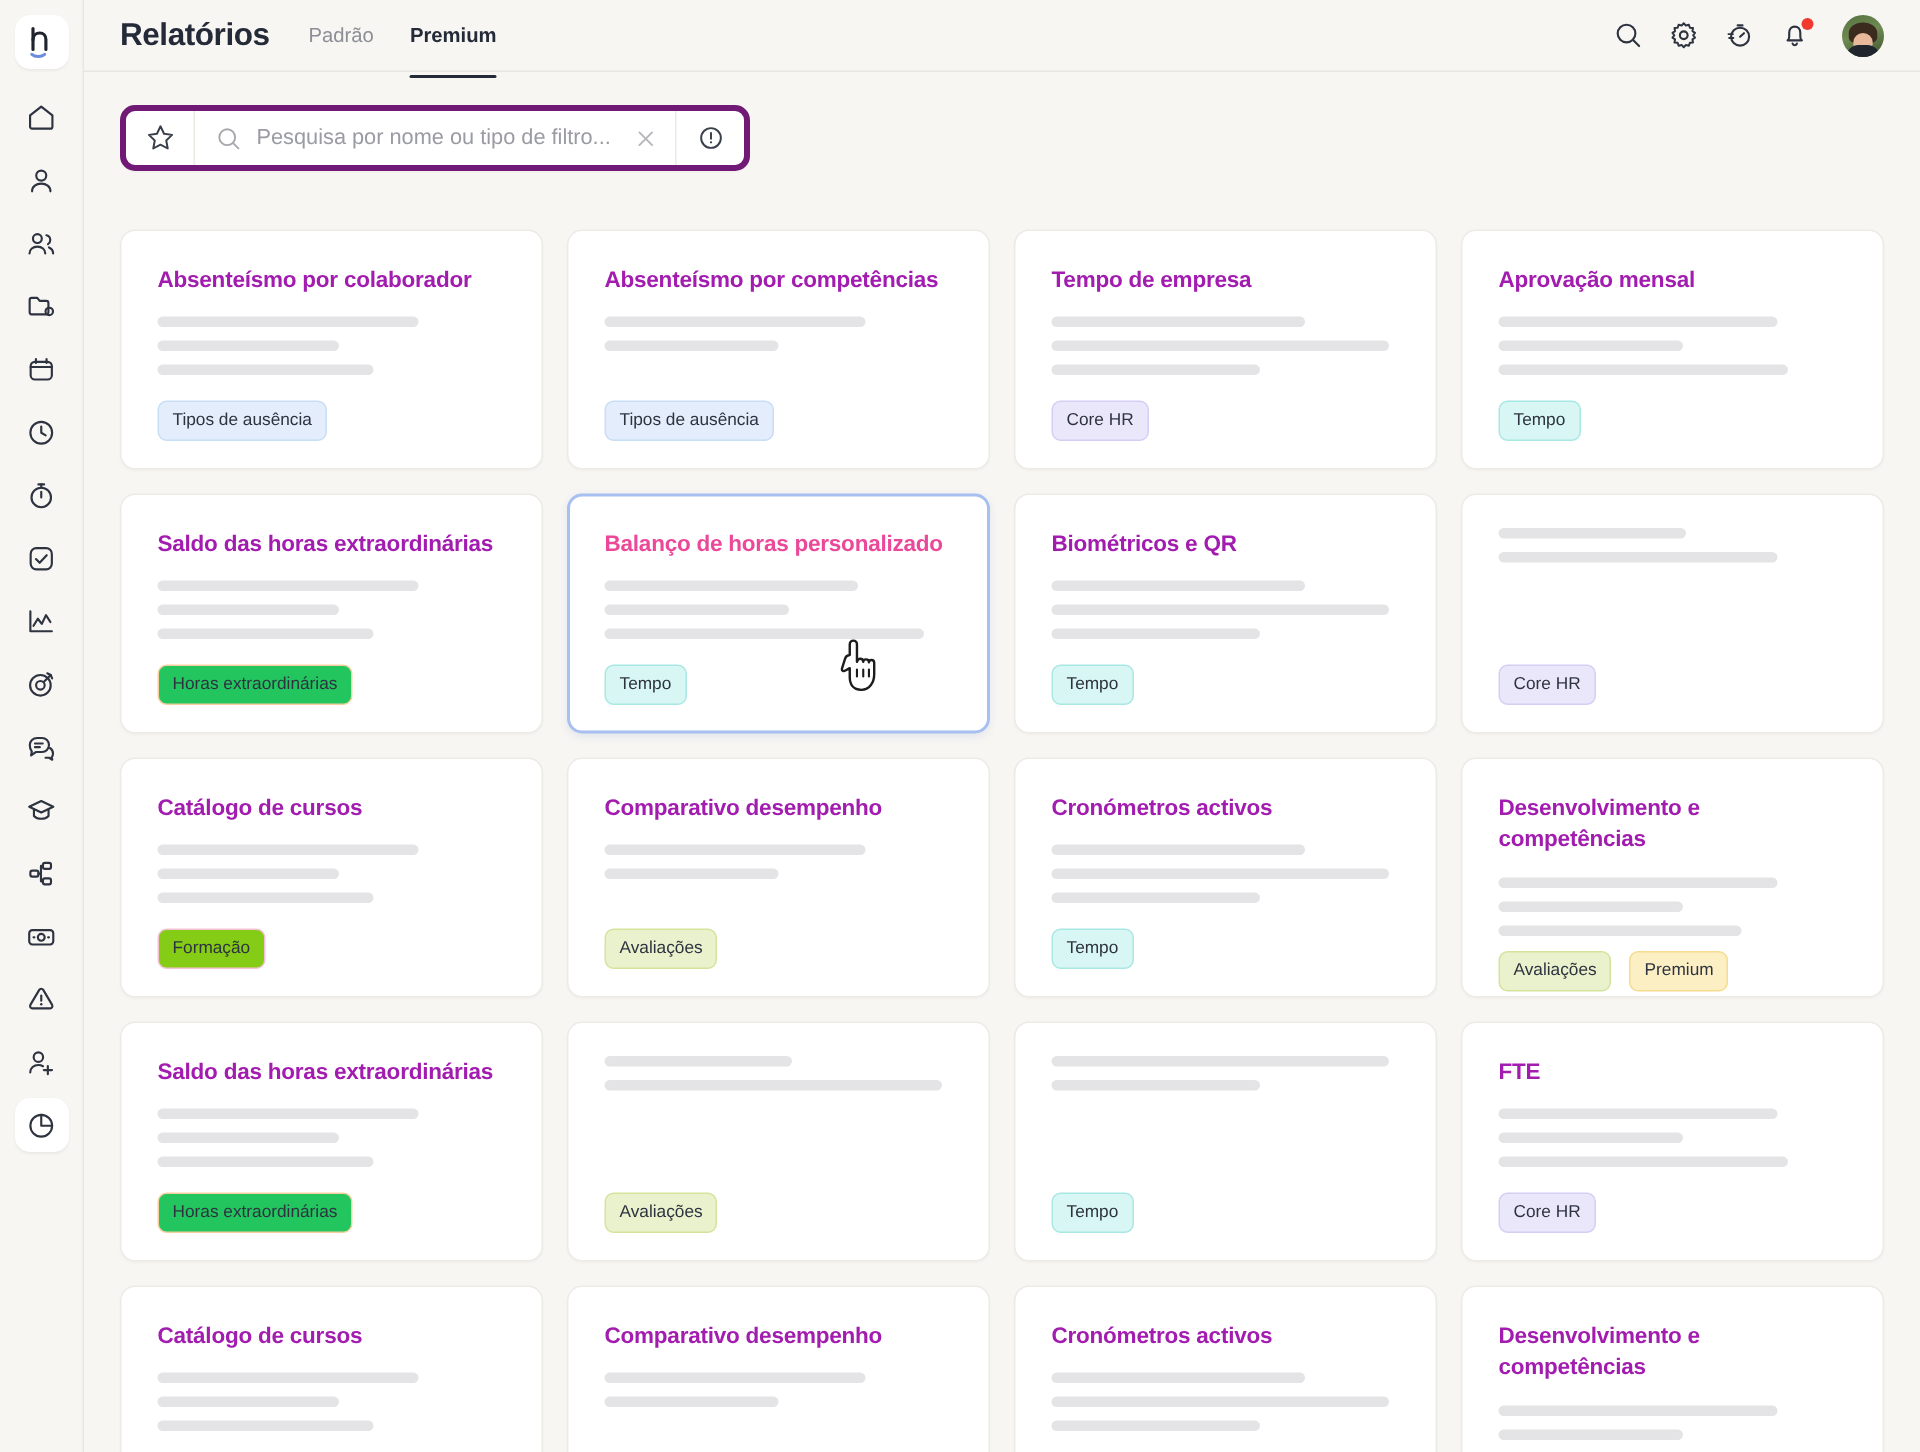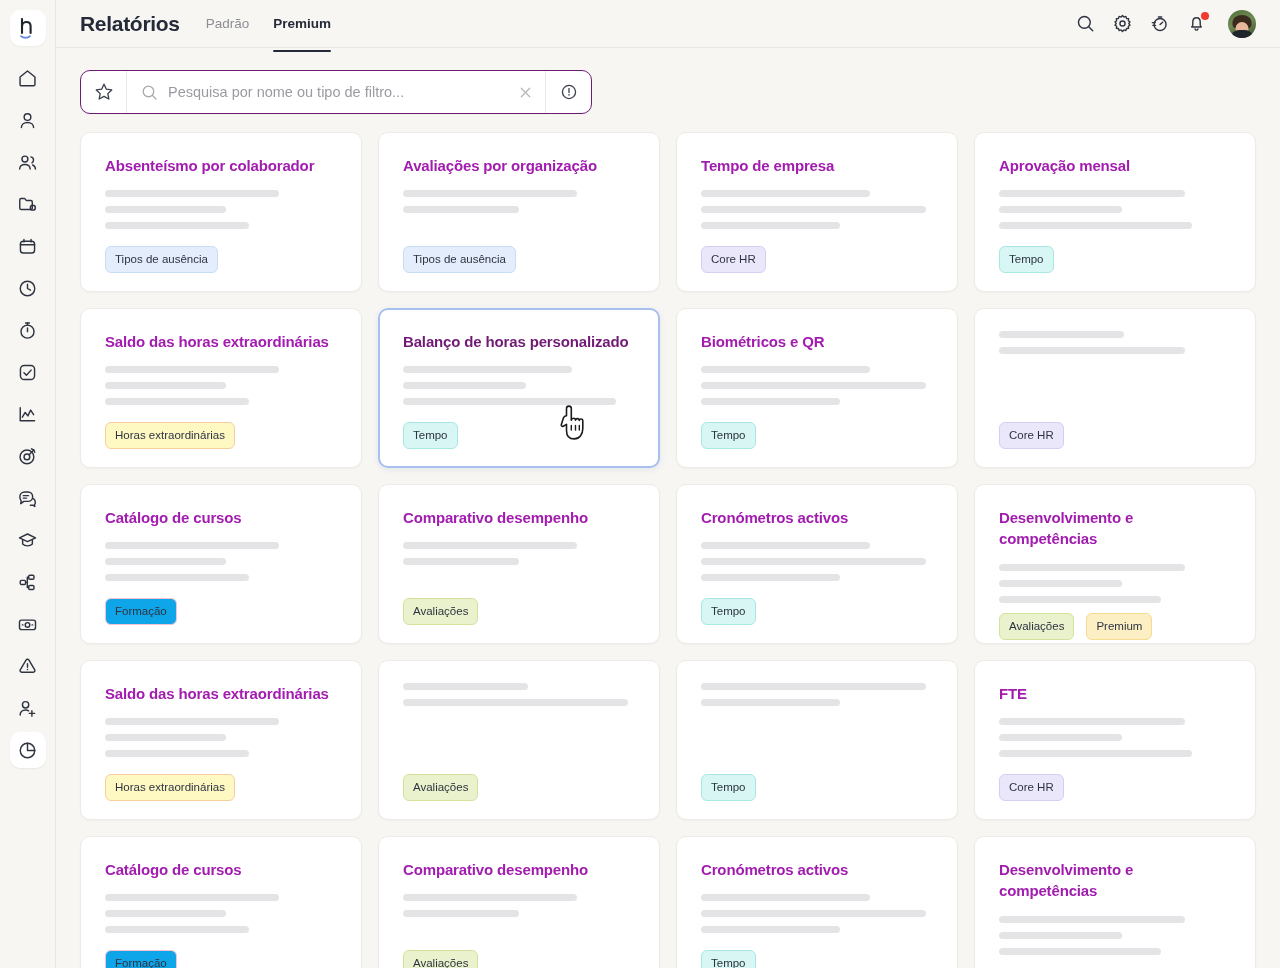--- a/index.html
+++ b/index.html
@@ -131,27 +131,27 @@
   .content {
     flex: 1;
     background: #f7f6f3;
     padding: 22px 24px 0 24px;
     overflow: hidden;
   }
 
   
   .searchbar {
     height: 44px;
-    width: 512px;
+    width: 420px;
     background: #ffffff;
-    border: 1px solid #701a75;
+    border: 4px solid #701a75;
     border-radius: 10px;
     display: flex;
     align-items: center;
-    margin-bottom: 18px;
+    margin-bottom: 39px;
     box-shadow: 0 1px 1px rgba(0,0,0,.02);
   }
   .sb-star {
     width: 46px; height: 100%;
     display: flex; align-items: center; justify-content: center;
     color: #3a3f4c;
     border-right: 1px solid #eceae5;
   }
   .sb-mid {
     flex: 1;
@@ -205,40 +205,40 @@
     box-shadow: 0 2px 6px rgba(60,90,180,.10);
   }
   .card-title {
     font-size: 15px;
     font-weight: bold;
     color: #a21caf;
     line-height: 1.42;
     letter-spacing: -0.15px;
     margin-bottom: 14px;
   }
-  .card.hovered .card-title { color: #701a75; }
+  .card.hovered .card-title { color: #ec4899; }
 
   .skeletons { display: flex; flex-direction: column; gap: 9px; margin-bottom: auto; }
   .sk { height: 7px; border-radius: 4px; background: #e4e4e6; }
 
   .tags { display: flex; gap: 12px; align-items: center; margin-top: 10px; }
   .tag {
     font-size: 11.5px;
     line-height: 1;
     padding: 7px 9px;
     border-radius: 6px;
     border: 1px solid transparent;
     color: #2e3340;
     white-space: nowrap;
   }
   .tag-absence  { background: #e3edfb; border-color: #c8ddf6; }
   .tag-corehr   { background: #ebe7fb; border-color: #d6cdf5; }
   .tag-tempo    { background: #d8f6f3; border-color: #a8e8e2; }
-  .tag-overtime { background: #fef9c3; border-color: #f6cf9f; }
-  .tag-training { background: #0ea5e9; border-color: #f5c2d4; text-align: right; }
+  .tag-overtime { background: #22c55e; border-color: #f6cf9f; }
+  .tag-training { background: #84cc16; border-color: #f5c2d4; text-align: right; }
   .tag-reviews  { background: #e9f2cc; border-color: #d4e39b; text-align: center; }
   .tag-premium  { background: #fdefc4; border-color: #f5dc8e; }
 
   
   .cursor {
     position: absolute;
     left: 178px;
     top: 95px;
     width: 30px;
     height: 36px;
@@ -496,21 +496,21 @@
             <div class="skeletons">
               <div class="sk" style="width:75%"></div>
               <div class="sk" style="width:52%"></div>
               <div class="sk" style="width:62%"></div>
             </div>
             <div class="tags">
               <span class="tag tag-absence">Tipos de ausência</span>
             </div>
           </div>
           <div class="card">
-            <div class="card-title">Avaliações por organização</div>
+            <div class="card-title">Absenteísmo por competências</div>
             <div class="skeletons">
               <div class="sk" style="width:75%"></div>
               <div class="sk" style="width:50%"></div>
             </div>
             <div class="tags">
               <span class="tag tag-absence">Tipos de ausência</span>
             </div>
           </div>
           <div class="card">
             <div class="card-title">Tempo de empresa</div>

